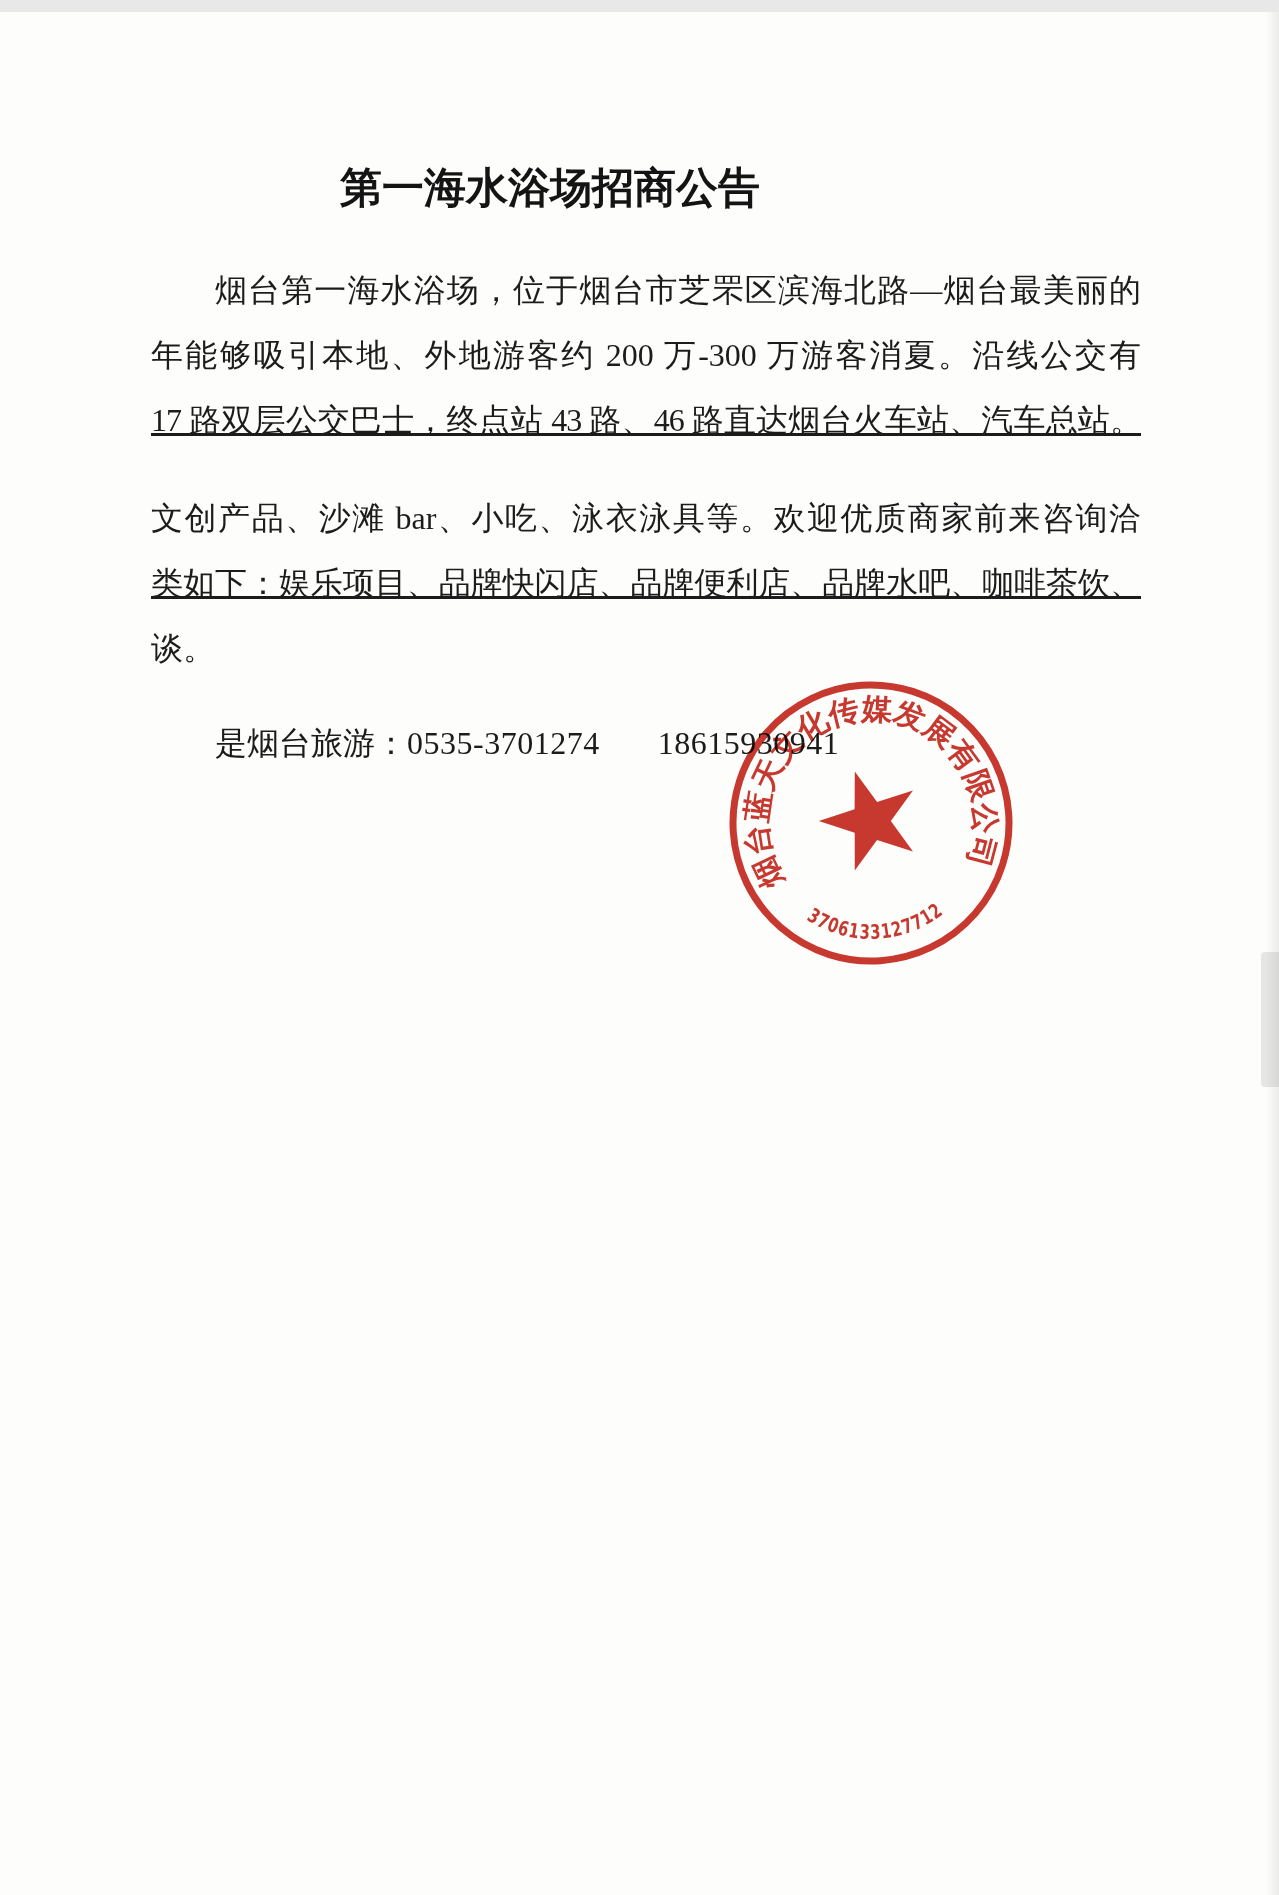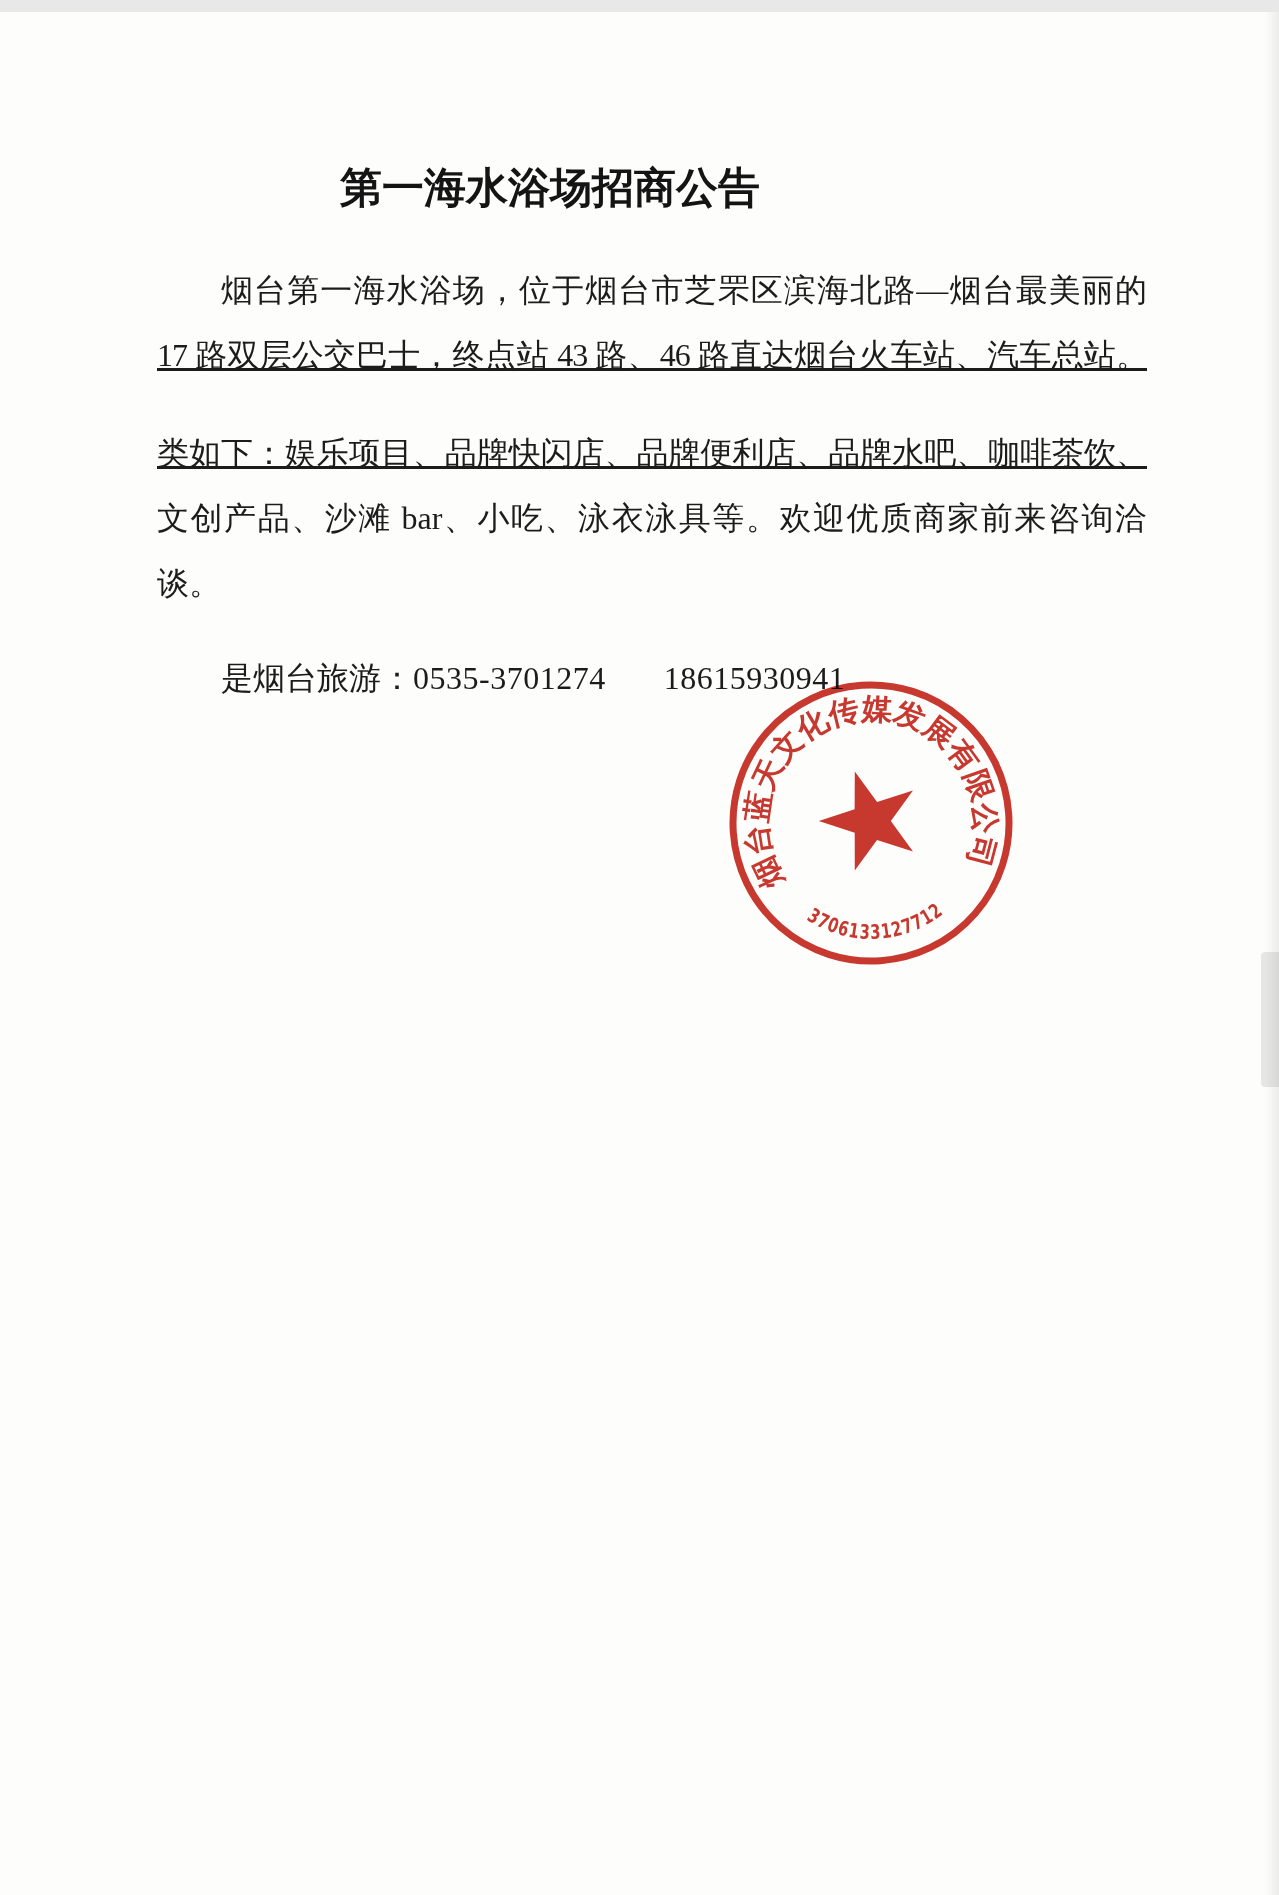--- a/index.html
+++ b/index.html
@@ -22,21 +22,21 @@
     font-family: "DejaVu Sans", "Liberation Sans", sans-serif;
     font-weight: 700;
     font-size: 42px;
     letter-spacing: 0px;
     color: #141414;
     white-space: nowrap;
   }
   .doc-body {
     position: absolute;
     top: 246px;
-    left: 157px;
+    left: 151px;
     width: 990px;
     font-size: 32px;
     line-height: 65px;
   }
   .paragraph { margin: 0; }
   .paragraph + .paragraph { margin-top: 33px; }
   .line {
     text-align: justify;
     text-align-last: justify;
     overflow: visible;
@@ -82,26 +82,27 @@
 <body>
 
 <div class="page">
 
   <div class="doc-title">第一海水浴场招商公告</div>
 
   <div class="doc-body">
 
     <div class="paragraph">
       <div class="line first">烟台第一海水浴场，位于烟台市芝罘区滨海北路—烟台最美丽的</div>
+      <div class="line">年能够吸引本地、外地游客约 200 万-300 万游客消夏。沿线公交有</div>
       <div class="line tight">17 路双层公交巴士，终点站 43 路、46 路直达烟台火车站、汽车总站。</div>
     </div>
 
     <div class="paragraph">
+      <div class="line">文创产品、沙滩 bar、小吃、泳衣泳具等。欢迎优质商家前来咨询洽</div>
       <div class="line tight">类如下：娱乐项目、品牌快闪店、品牌便利店、品牌水吧、咖啡茶饮、</div>
-      <div class="line">文创产品、沙滩 bar、小吃、泳衣泳具等。欢迎优质商家前来咨询洽</div>
       <div class="line last">谈。</div>
     </div>
 
     <div class="contact-row">
       <span class="contact-label">是烟台旅游：</span><span class="phone phone-primary">0535-3701274</span><span class="phone phone-secondary">18615930941</span>
     </div>
 
   </div>
 
   <svg class="stamp" viewBox="0 0 296 296" xmlns="http://www.w3.org/2000/svg">

